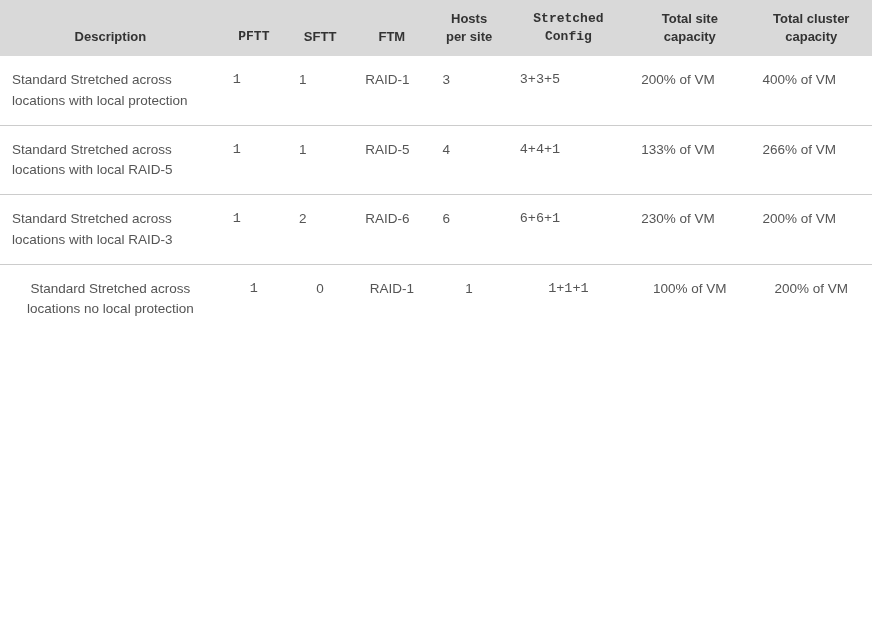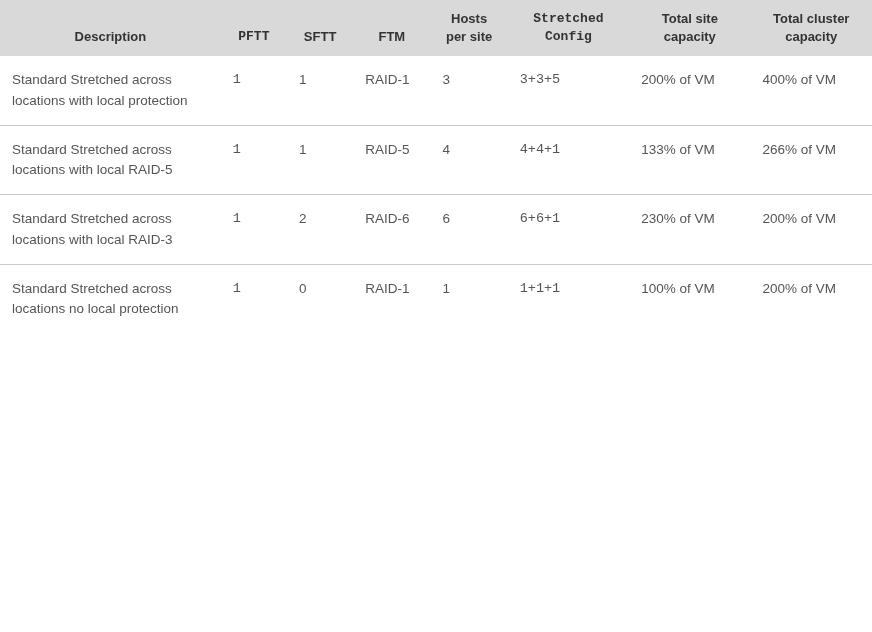--- a/index.html
+++ b/index.html
@@ -40,20 +40,21 @@
       line-height: 1.4;
     }
 
     tbody tr {
       border-bottom: 1px solid #ccc;
       padding-left: 44px;
     }
 
     tbody tr:last-child {
       border-bottom: none;
+      text-align: center;
     }
 
     tbody td {
       padding: 14px 12px;
       vertical-align: top;
       font-size: 13.5px;
       color: #555;
       line-height: 1.5;
     }
 

